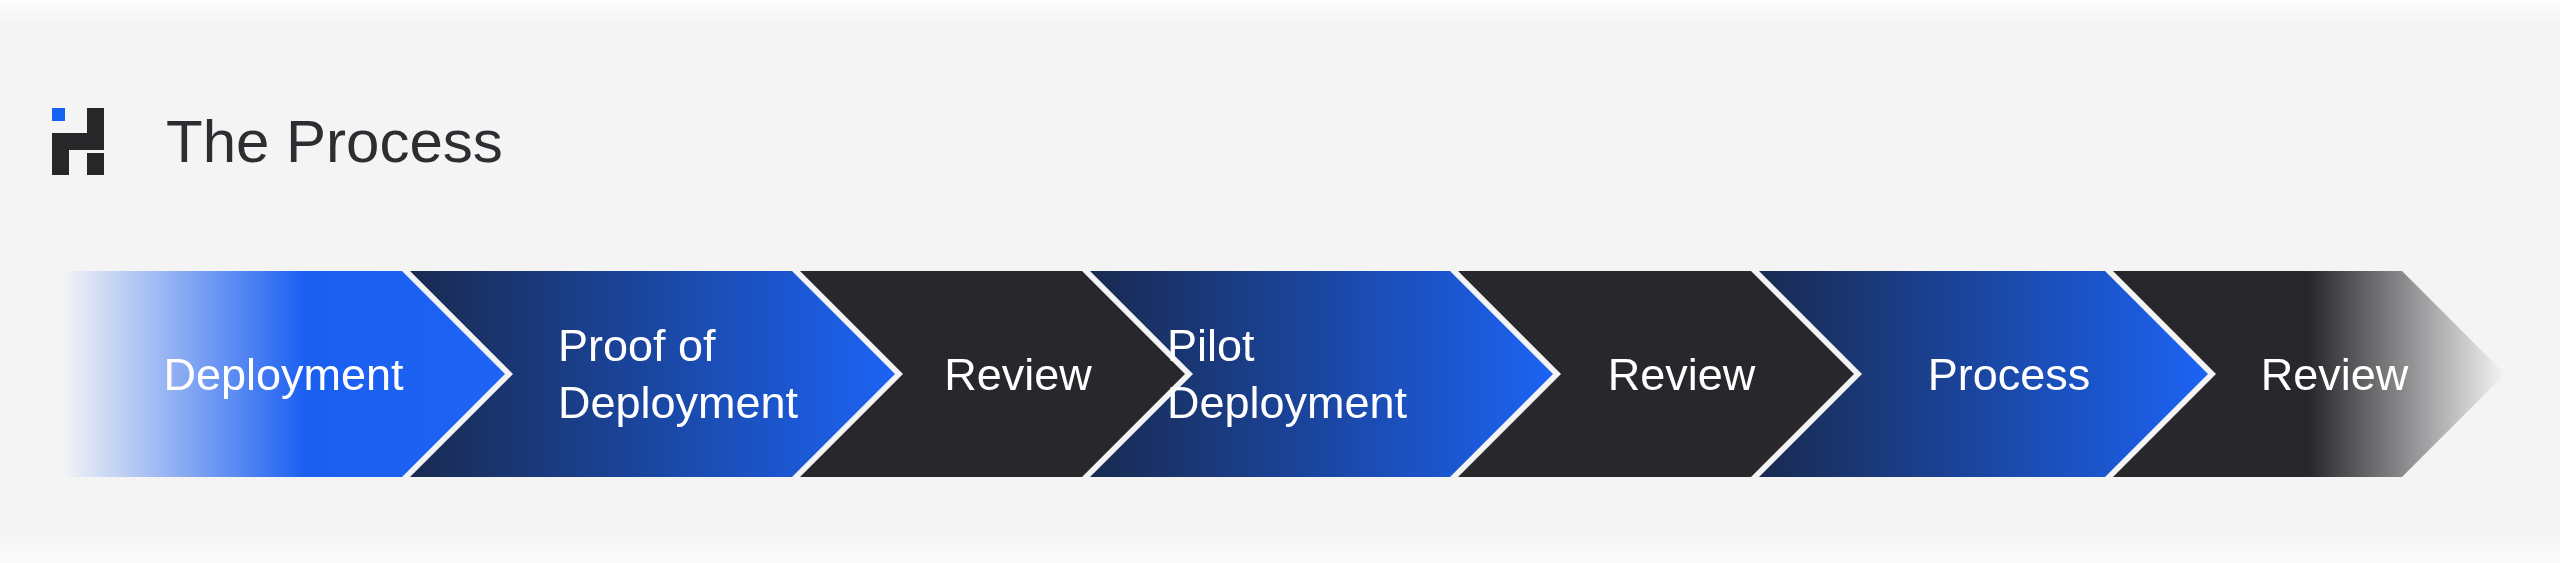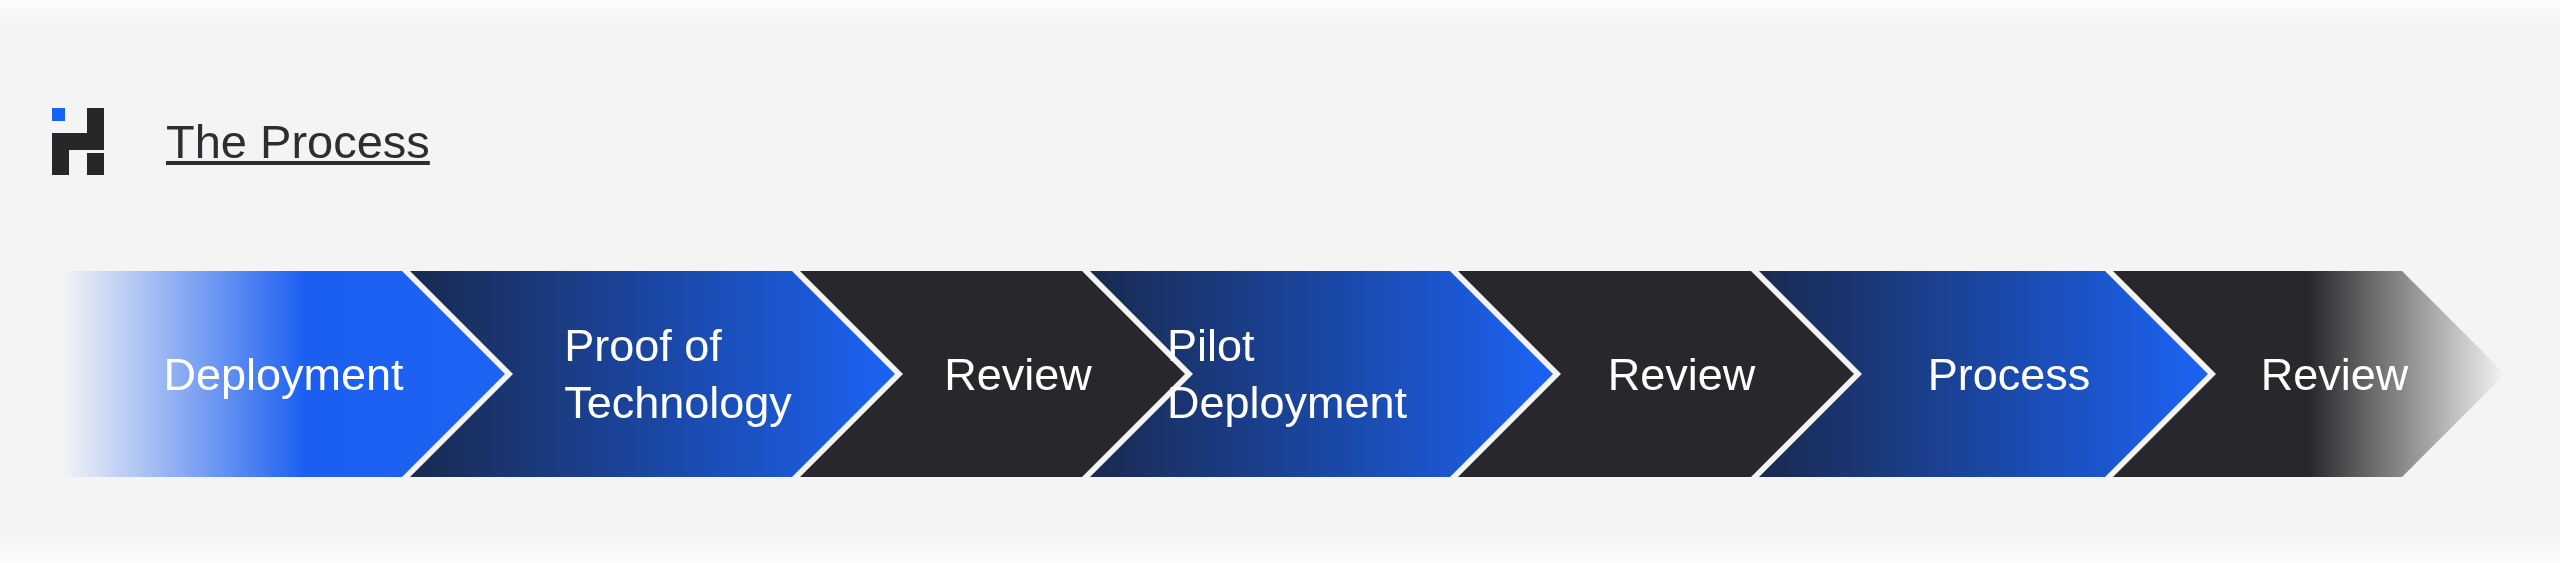--- a/index.html
+++ b/index.html
@@ -32,27 +32,26 @@
     flex: 0 0 auto;
   }
   .logo .blk { position: absolute; }
   .logo .blk-blue   { left: 0;    top: 0;    width: 13px; height: 13px; }
   .logo .blk-right  { left: 35px; top: 0;    width: 17px; height: 42px; }
   .logo .blk-mid    { left: 0;    top: 25px; width: 52px; height: 17px; }
   .logo .blk-left   { left: 0;    top: 25px; width: 17px; height: 42px; }
   .logo .blk-foot   { left: 35px; top: 45px; width: 17px; height: 22px; }
   .page-title {
     margin: 0 0 0 62px;
-    font-size: 47px;
+    font-size: 60px;
     font-weight: 400;
     line-height: 1;
     letter-spacing: 0px;
     color: #2e2e32;
     white-space: nowrap;
-    text-decoration: underline;
   }
 
   
   .band-svg {
     position: absolute;
     left: 62px;
     top: 271px;
     width: 2446px;
     height: 206px;
     overflow: visible;
@@ -127,21 +126,21 @@
     <polygon points="1697,0 2043,0 2146,103 2043,206 1697,206 1800,103" fill="url(#gPhase3)"></polygon>
     <polygon points="2051,0 2340,0 2443,103 2340,206 2051,206 2154,103" fill="url(#gReviewFade)"></polygon>
   </svg>
 
   <div class="band-labels">
     <div class="step-label" style="left:62px;   width:443px;">
       <span class="txt">Deployment</span>
     </div>
     <div class="step-label" style="left:461px;  width:434px;">
       <span class="txt">Proof of
-Technology</span>
+Deployment</span>
     </div>
     <div class="step-label" style="left:851px;  width:334px;">
       <span class="txt">Review</span>
     </div>
     <div class="step-label" style="left:1081px; width:412px;">
       <span class="txt">Pilot
 Deployment</span>
     </div>
     <div class="step-label" style="left:1509px; width:345px;">
       <span class="txt">Review</span>

